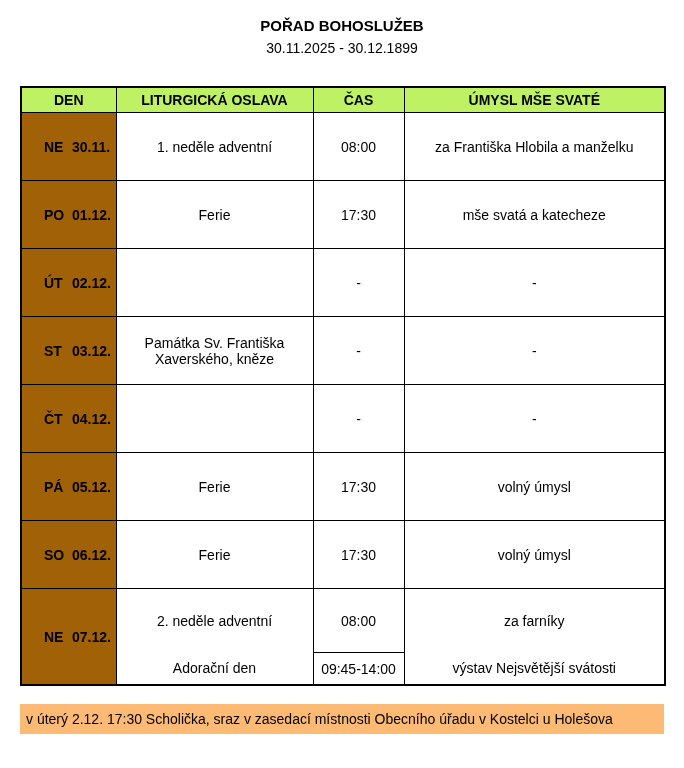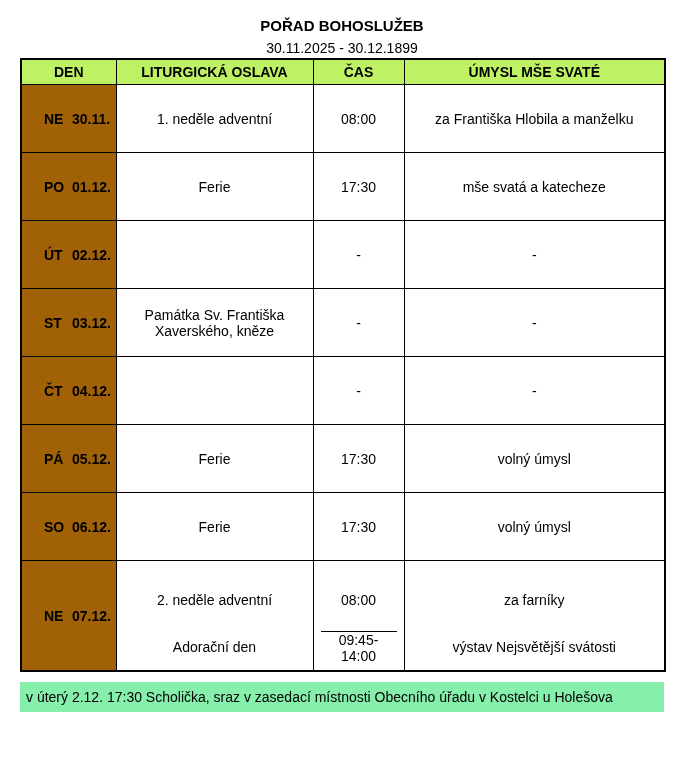--- a/index.html
+++ b/index.html
@@ -3,21 +3,21 @@
 <meta charset="utf-8">
 <style>
   html, body { margin: 0; padding: 0; }
   body {
     width: 684px; height: 768px;
     background: #ffffff; color: #000000;
     font-family: "Liberation Sans", sans-serif;
   }
   .page { padding: 16px 20px 0 20px; }
 
-  .titles { text-align: center; margin-bottom: 0; }
+  .titles { text-align: center; margin-bottom: 28px; }
   .title-main, .title-sub { font-weight: bold; font-size: 15px; line-height: 20px; }
   .title-dates { font-size: 14px; line-height: 20px; margin-top: 2px; }
 
   table.schedule {
     border-collapse: collapse; table-layout: fixed;
     width: 644px; border: 2px solid #000;
   }
   th, td { border: 1px solid #000; font-size: 14px; overflow: hidden; }
   col.c-den { width: 95px; }
   col.c-oslava { width: 197px; }
@@ -26,28 +26,28 @@
 
   thead th { background: #bef264; height: 22px; text-align: center; font-weight: bold; padding: 1px 2px; }
 
   tbody tr.row { height: 68px; }
   tbody tr.row-last { height: 96px; }
 
   td.den { background: #a16207; font-weight: bold; padding-left: 22px; white-space: nowrap; }
   td.den .day { display: inline-block; width: 28px; }
   td.center { text-align: center; padding: 2px 6px; }
 
-  td.split { padding: 7px; vertical-align: top; }
+  td.split { padding: 0; vertical-align: top; }
   td.split .sub1 { height: 63px; display: flex; align-items: center; justify-content: center; text-align: center; padding: 0 6px; }
   td.split .sub2 { height: 31px; display: flex; align-items: center; justify-content: center; text-align: center; padding: 0 6px; }
   td.cas-split .sub2 { border-top: 1px solid #000; }
 
   .note {
-    margin-top: 10px; width: 644px; box-sizing: border-box;
-    background: #86efac; font-size: 14px; line-height: 20px;
+    margin-top: 18px; width: 644px; box-sizing: border-box;
+    background: #fdba74; font-size: 14px; line-height: 20px;
     padding: 5px 6px;
   }
 </style>
 </head>
 <body>
 
 <div class="page">
 
   <div class="titles">
     <div class="title-main">POŘAD BOHOSLUŽEB</div>

